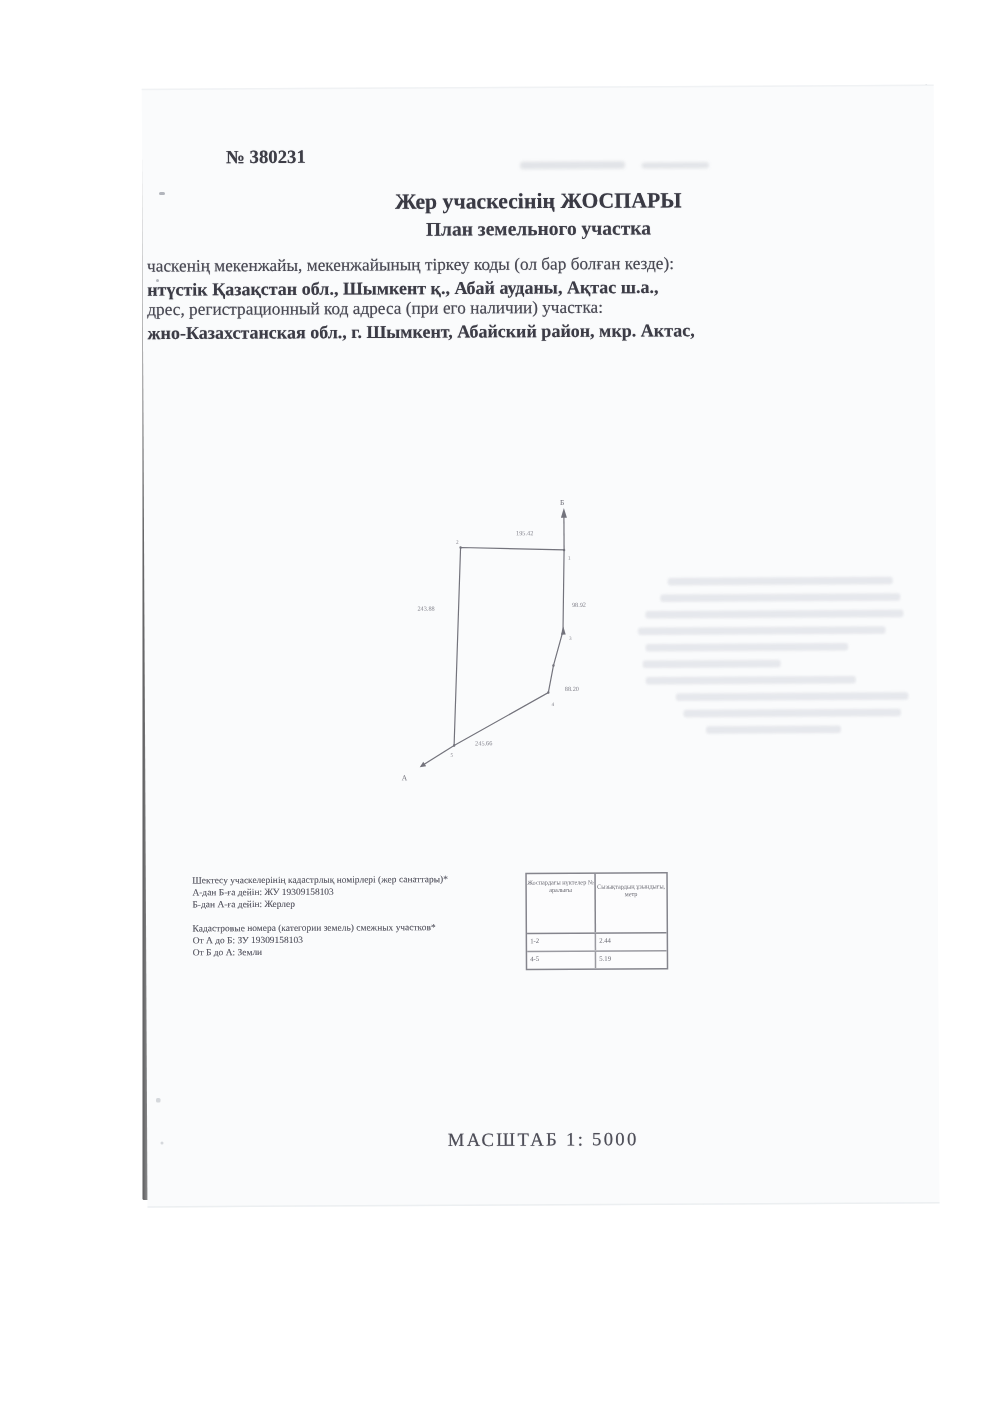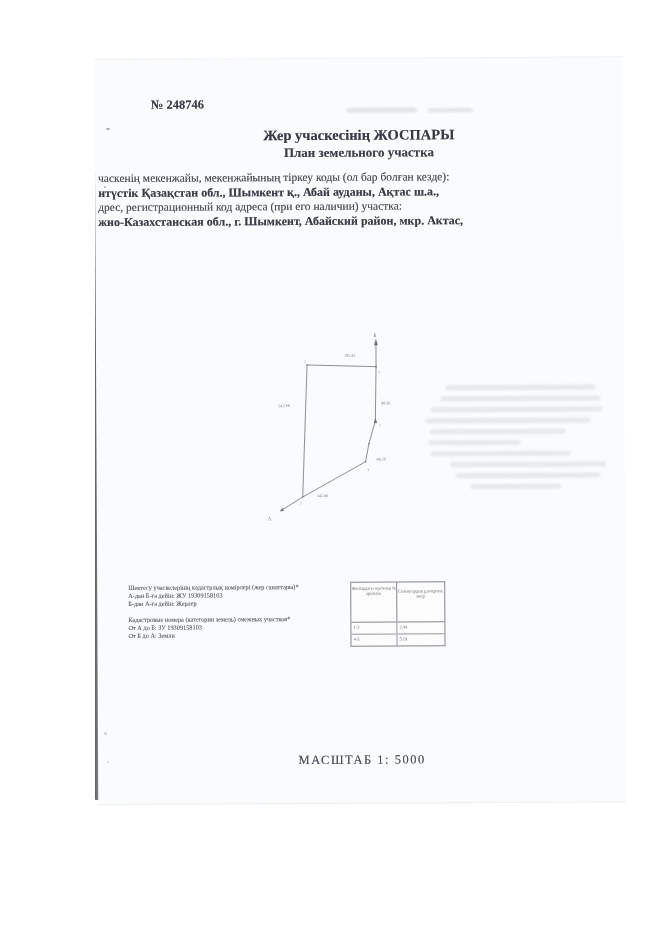--- a/index.html
+++ b/index.html
@@ -65,21 +65,21 @@
 </svg>
 <div class="scanline" style="left:591px;top:58px;width:1px;height:57px;"></div>
 <div class="scanline" style="left:589px;top:70px;width:19px;height:1px;"></div>
 <div class="scanline light" style="left:617px;top:56px;width:1px;height:48px;"></div>
 <svg style="position:absolute;left:539px;top:98px;" width="12" height="16" viewBox="0 0 12 16">
   <path d="M7,3 L4,13" fill="none" stroke="#7a7a84" stroke-width="1"></path>
 </svg>
 
 <div class="page">
 
-  <div class="txt doc-number">№ 248746</div>
+  <div class="txt doc-number">№ 380231</div>
 
   <div class="txt title1">Жер учаскесінің ЖОСПАРЫ</div>
   <div class="txt title2">План земельного участка</div>
 
   <div class="txt addr a1">часкенің мекенжайы, мекенжайының тіркеу коды (ол бар болған кезде):</div>
   <div class="txt addr b a2">нтүстік Қазақстан обл., Шымкент қ., Абай ауданы, Ақтас ш.а.,</div>
   <div class="txt addr a3">дрес, регистрационный код адреса (при его наличии) участка:</div>
   <div class="txt addr b a4">жно-Казахстанская обл., г. Шымкент, Абайский район, мкр. Актас,</div>
 
   <div class="smudge" style="left:252px;top:49px;width:70px;height:5px;"></div>

